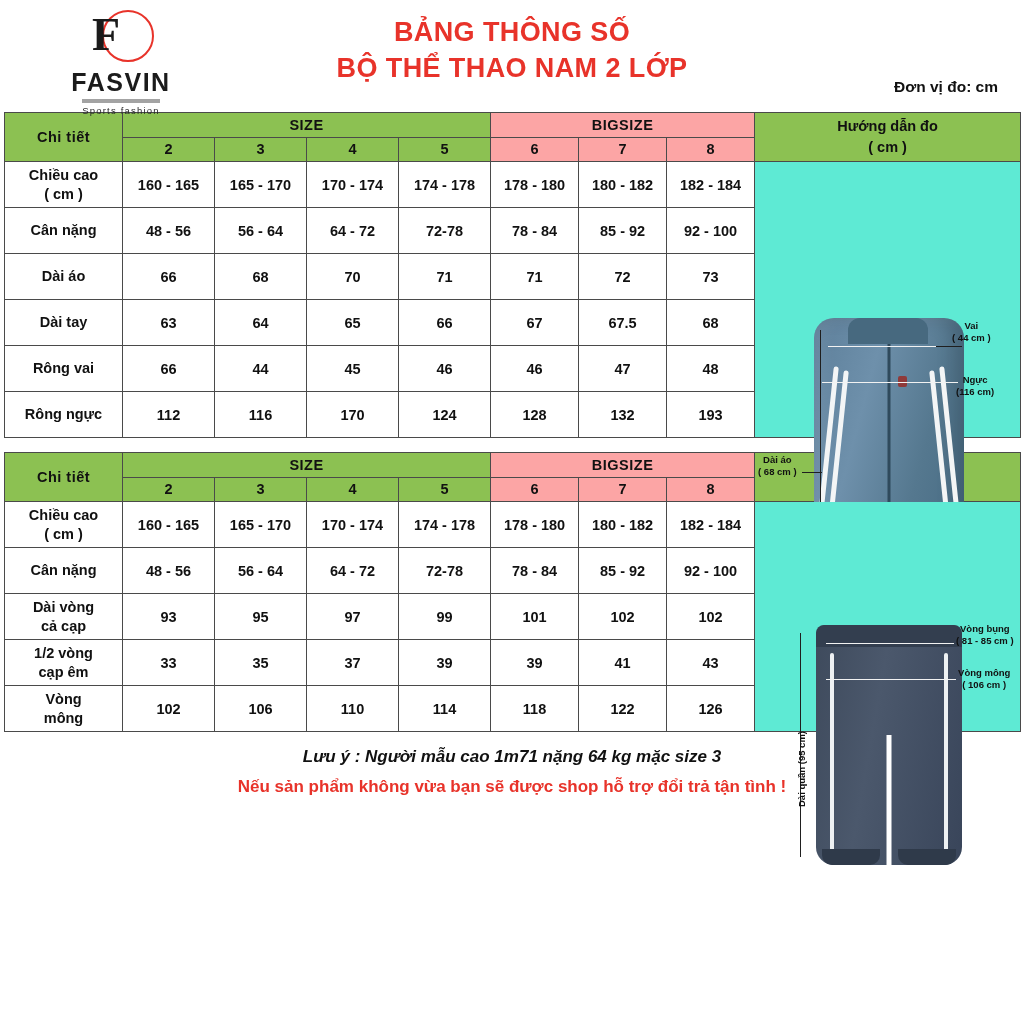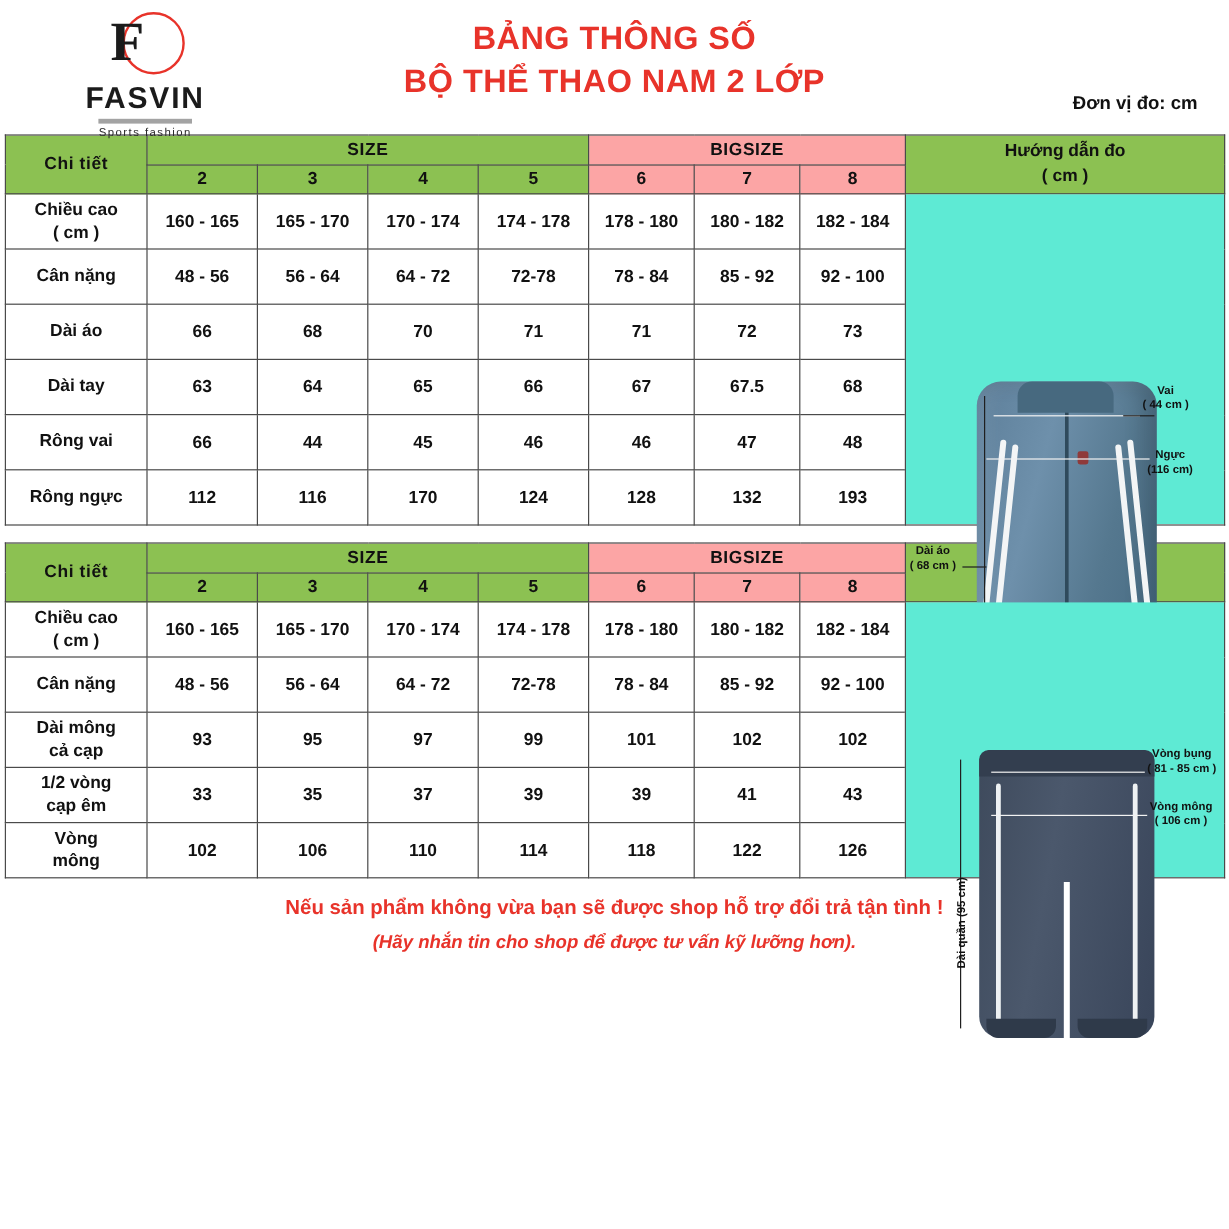--- a/index.html
+++ b/index.html
@@ -479,21 +479,21 @@
         <td class="num red">56 - 64</td>
         <td class="num red">64 - 72</td>
         <td class="num red">72-78</td>
         <td class="num red">78 - 84</td>
         <td class="num red">85 - 92</td>
         <td class="num red">92 - 100</td>
       </tr>
 
       <tr class="tall">
         <td class="row-label">
-          <div>Dài mông</div>
+          <div>Dài vòng</div>
           <div>cả cạp</div>
         </td>
         <td class="num">93</td>
         <td class="num">95</td>
         <td class="num">97</td>
         <td class="num">99</td>
         <td class="num">101</td>
         <td class="num">102</td>
         <td class="num">102</td>
       </tr>
@@ -523,17 +523,17 @@
         <td class="num">114</td>
         <td class="num">118</td>
         <td class="num">122</td>
         <td class="num">126</td>
       </tr>
     </tbody>
   </table>
   </div>
 
   <div class="notes">
+    <div class="note-1">Lưu ý : Người mẫu cao 1m71 nặng 64 kg mặc size 3</div>
     <div class="note-2">Nếu sản phẩm không vừa bạn sẽ được shop hỗ trợ đổi trả tận tình !</div>
-    <div class="note-3">(Hãy nhắn tin cho shop để được tư vấn kỹ lưỡng hơn).</div>
   </div>
 
 </div>
 
 </body></html>

